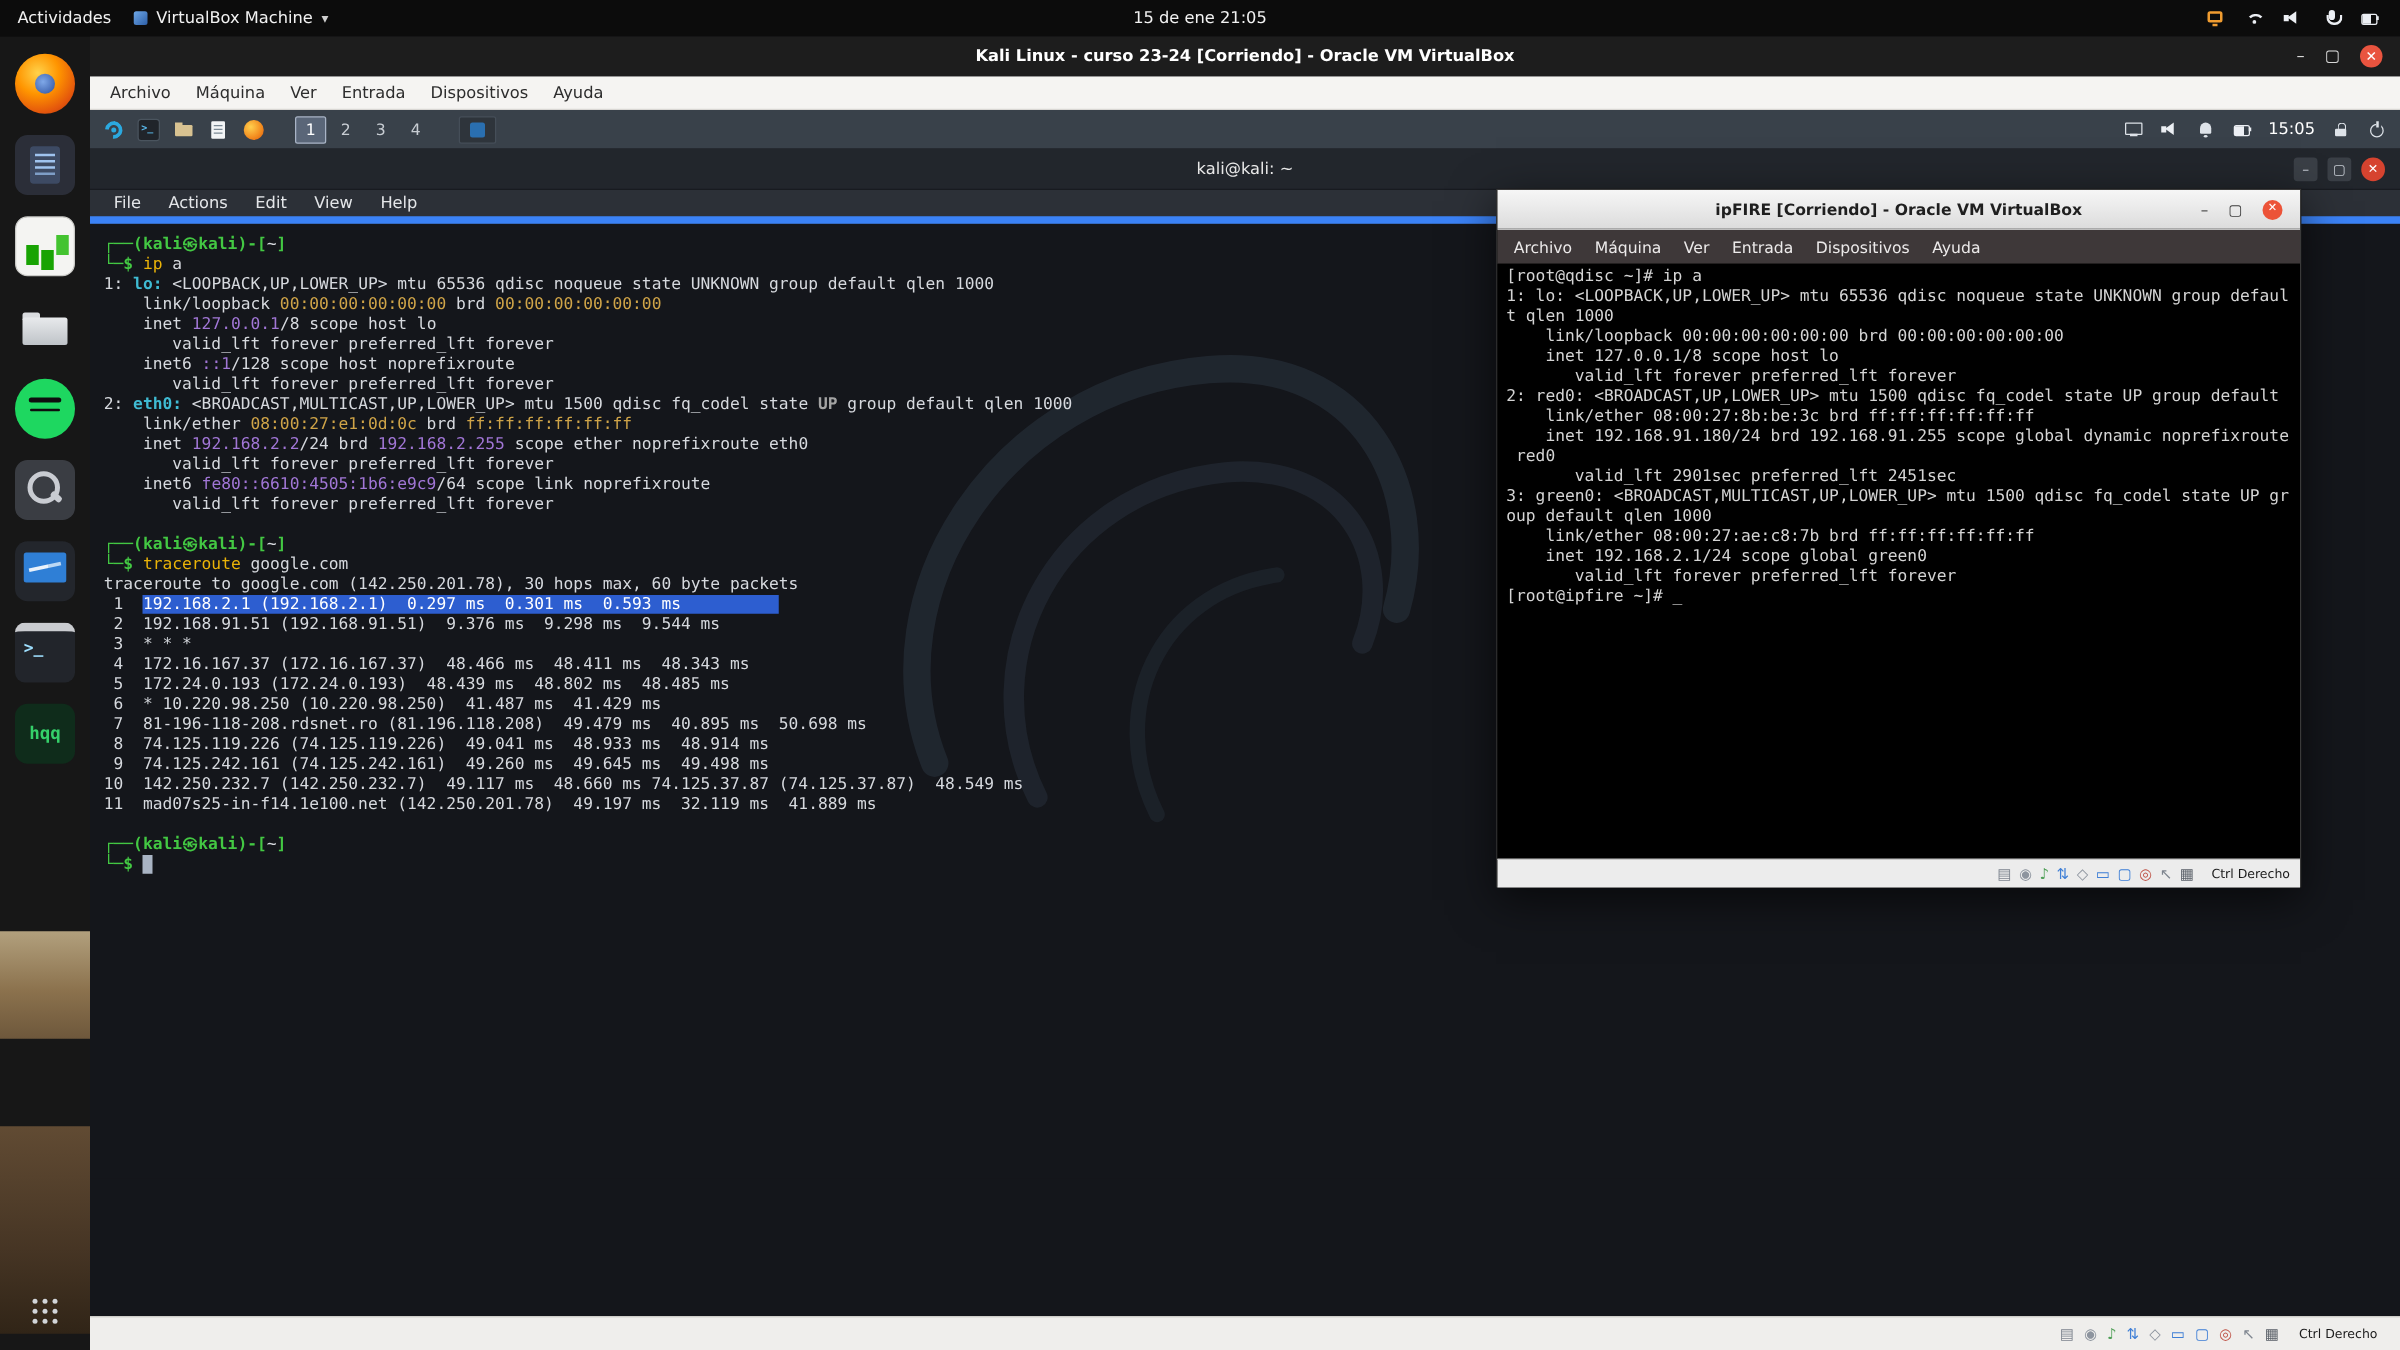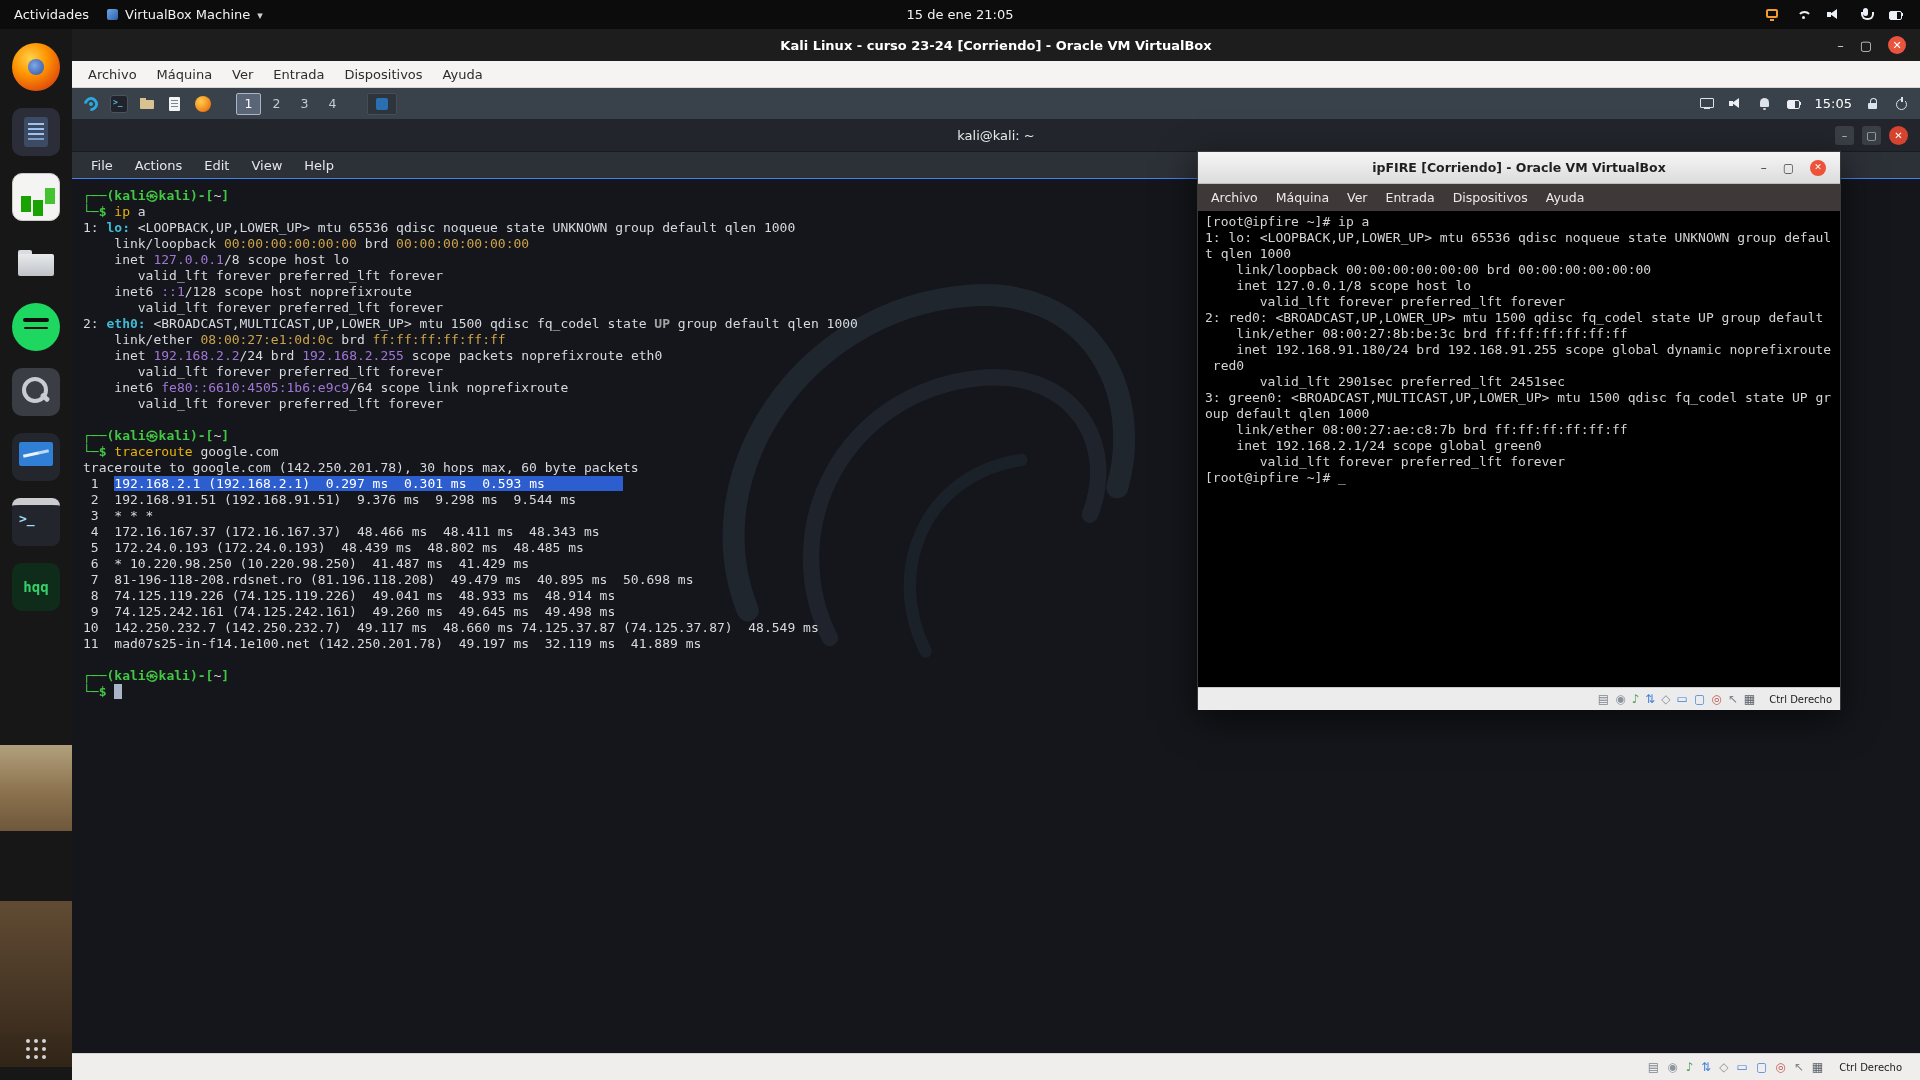--- a/index.html
+++ b/index.html
@@ -119,21 +119,21 @@
   
   .qterm{position:absolute;left:0;top:31px;width:1848px;height:824px;background:#14161b;}
   .qtitle{height:33px;background:#22262c;position:relative;display:flex;align-items:center;border-bottom:1px solid #181b20;}
   .qtitle .title{position:absolute;left:0;right:0;text-align:center;color:#e8e8e8;font-size:13px;}
   .qbtns{margin-left:auto;display:flex;align-items:center;gap:8px;padding-right:12px;z-index:2;}
   .qbtn{width:19px;height:19px;border-radius:3px;background:#3a3f46;color:#c8cdd4;display:flex;align-items:center;justify-content:center;font-size:11px;}
   .qbtn.min::before{content:"–";}
   .qbtn.max::before{content:"▢";}
   .qbtn.close{background:#d6432f;border-radius:50%;color:#fff;}
   .qbtn.close::before{content:"✕";font-size:10px;}
-  .qmenu{height:27px;background:#2c3037;display:flex;align-items:center;padding-left:8px;border-bottom:1px solid #3b82f6;}
+  .qmenu{height:27px;background:#2c3037;display:flex;align-items:center;padding-left:8px;border-bottom:6px solid #3b82f6;}
   .qmenu .menu-item{color:#e4e6e9;font-size:13px;padding:3px 11px;}
   .qcontent{position:absolute;left:0;top:61px;right:0;bottom:0;padding:8px 11px;overflow:hidden;
             font-family:"DejaVu Sans Mono","Liberation Mono",monospace;font-size:13px;line-height:16px;color:#d6d9de;}
   .watermark{position:absolute;left:560px;top:20px;opacity:.85;pointer-events:none;}
   .tlines{position:relative;z-index:2;}
   .tline{white-space:pre;min-height:16px;}
   .p{color:#43c843;font-weight:bold;}
   .cmd{color:#eab308;text-align:right;}
   .c{color:#3fbbd3;font-weight:bold;}
   .y{color:#cfa448;}
@@ -273,21 +273,21 @@
             <div class="tline"><span class="p">┌──(</span><span class="p">kali㉿kali</span><span class="p">)-[</span><span>~</span><span class="p">]</span></div>
             <div class="tline"><span class="p">└─$ </span><span class="cmd">ip</span><span> a</span></div>
             <div class="tline"><span>1: </span><span class="c">lo: </span><span>&lt;LOOPBACK,UP,LOWER_UP&gt; mtu 65536 qdisc noqueue state UNKNOWN group default qlen 1000</span></div>
             <div class="tline"><span>    link/loopback </span><span class="y">00:00:00:00:00:00</span><span> brd </span><span class="y">00:00:00:00:00:00</span></div>
             <div class="tline"><span>    inet </span><span class="m">127.0.0.1</span><span>/8 scope host lo</span></div>
             <div class="tline"><span>       valid_lft forever preferred_lft forever</span></div>
             <div class="tline"><span>    inet6 </span><span class="m">::1</span><span>/128 scope host noprefixroute</span></div>
             <div class="tline"><span>       valid_lft forever preferred_lft forever</span></div>
             <div class="tline"><span>2: </span><span class="c">eth0: </span><span>&lt;BROADCAST,MULTICAST,UP,LOWER_UP&gt; mtu 1500 qdisc fq_codel state </span><span class="g">UP</span><span> group default qlen 1000</span></div>
             <div class="tline"><span>    link/ether </span><span class="y">08:00:27:e1:0d:0c</span><span> brd </span><span class="y">ff:ff:ff:ff:ff:ff</span></div>
-            <div class="tline"><span>    inet </span><span class="m">192.168.2.2</span><span>/24 brd </span><span class="m">192.168.2.255</span><span> scope packets noprefixroute eth0</span></div>
+            <div class="tline"><span>    inet </span><span class="m">192.168.2.2</span><span>/24 brd </span><span class="m">192.168.2.255</span><span> scope ether noprefixroute eth0</span></div>
             <div class="tline"><span>       valid_lft forever preferred_lft forever</span></div>
             <div class="tline"><span>    inet6 </span><span class="m">fe80::6610:4505:1b6:e9c9</span><span>/64 scope link noprefixroute</span></div>
             <div class="tline"><span>       valid_lft forever preferred_lft forever</span></div>
             <div class="tline">&nbsp;</div>
             <div class="tline"><span class="p">┌──(</span><span class="p">kali㉿kali</span><span class="p">)-[</span><span>~</span><span class="p">]</span></div>
             <div class="tline"><span class="p">└─$ </span><span class="cmd">traceroute</span><span> google.com</span></div>
             <div class="tline"><span>traceroute to google.com (142.250.201.78), 30 hops max, 60 byte packets</span></div>
             <div class="tline"><span> 1  </span><span class="sel">192.168.2.1 (192.168.2.1)  0.297 ms  0.301 ms  0.593 ms          </span></div>
             <div class="tline"><span> 2  192.168.91.51 (192.168.91.51)  9.376 ms  9.298 ms  9.544 ms</span></div>
             <div class="tline"><span> 3  * * *</span></div>
@@ -335,21 +335,21 @@
   </div>
   <div class="menubar2">
       <span class="menu-item">Archivo</span>
       <span class="menu-item">Máquina</span>
       <span class="menu-item">Ver</span>
       <span class="menu-item">Entrada</span>
       <span class="menu-item">Dispositivos</span>
       <span class="menu-item">Ayuda</span>
     </div>
   <div class="console">
-      <div class="tline">[root@ipfire ~]# ip a</div>
+      <div class="tline">[root@qdisc ~]# ip a</div>
       <div class="tline">1: lo: &lt;LOOPBACK,UP,LOWER_UP&gt; mtu 65536 qdisc noqueue state UNKNOWN group defaul</div>
       <div class="tline">t qlen 1000</div>
       <div class="tline">    link/loopback 00:00:00:00:00:00 brd 00:00:00:00:00:00</div>
       <div class="tline">    inet 127.0.0.1/8 scope host lo</div>
       <div class="tline">       valid_lft forever preferred_lft forever</div>
       <div class="tline">2: red0: &lt;BROADCAST,UP,LOWER_UP&gt; mtu 1500 qdisc fq_codel state UP group default</div>
       <div class="tline">    link/ether 08:00:27:8b:be:3c brd ff:ff:ff:ff:ff:ff</div>
       <div class="tline">    inet 192.168.91.180/24 brd 192.168.91.255 scope global dynamic noprefixroute</div>
       <div class="tline"> red0</div>
       <div class="tline">       valid_lft 2901sec preferred_lft 2451sec</div>

